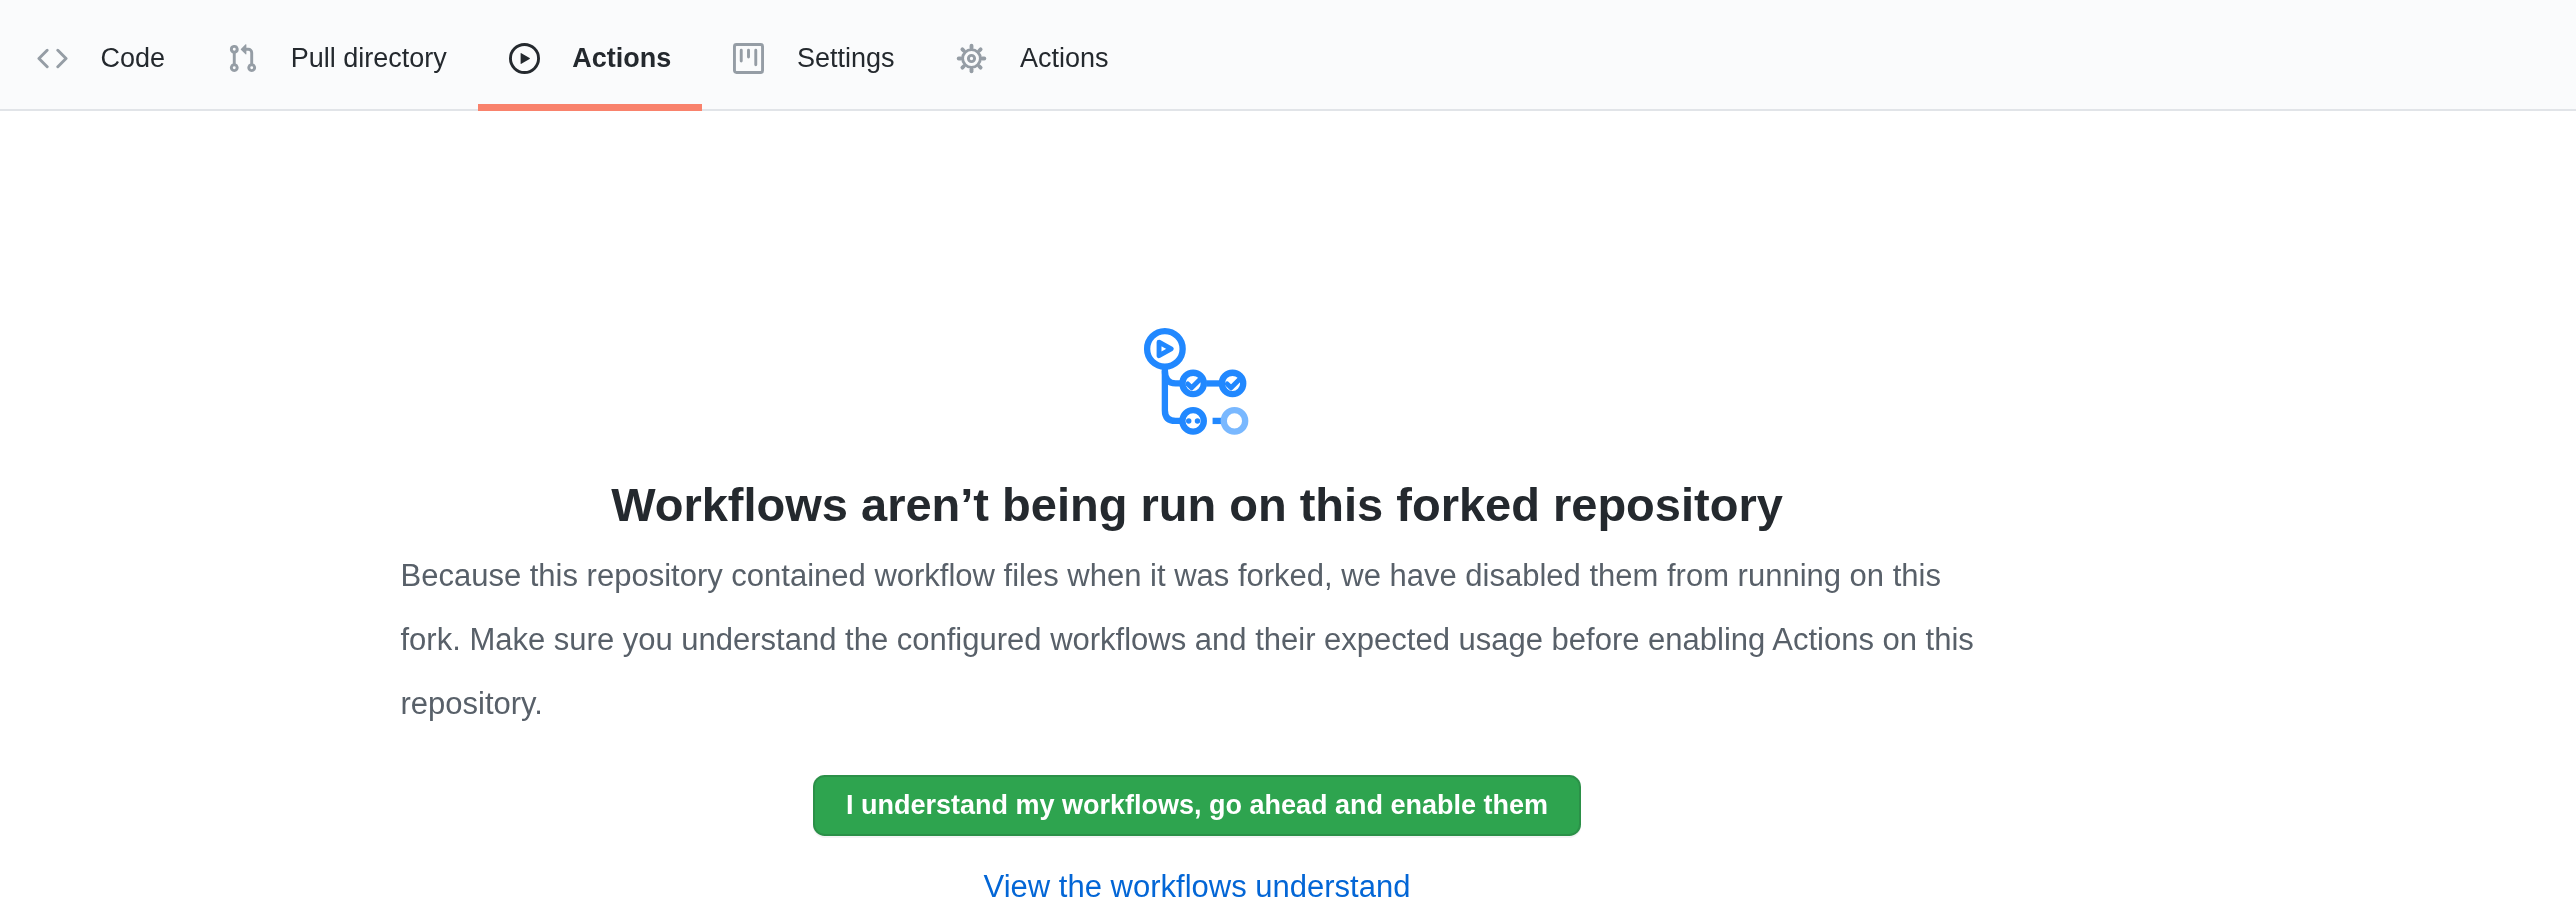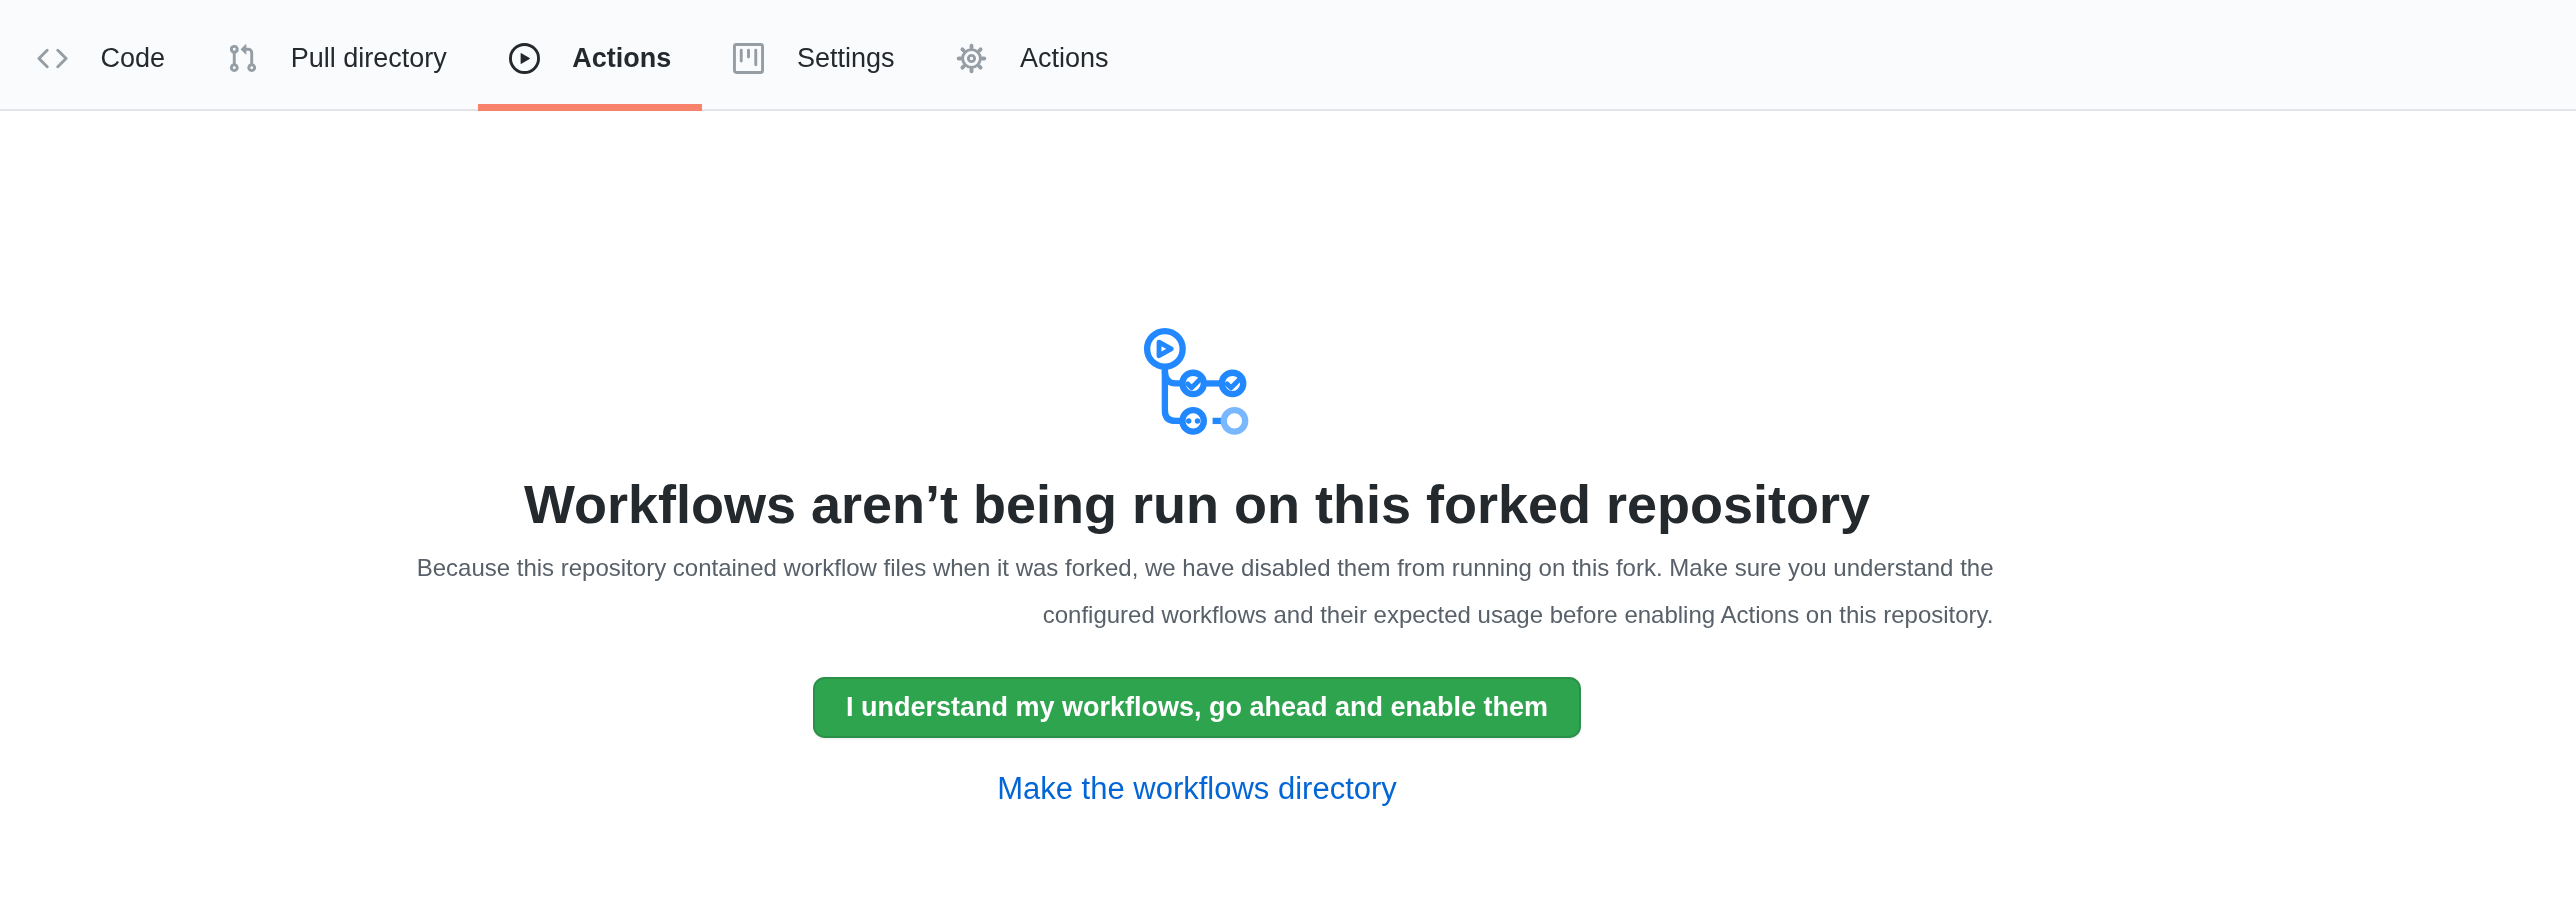--- a/index.html
+++ b/index.html
@@ -24,23 +24,23 @@
   .tab.active .ticon { color:#24292e; }
   .tab.active::after {
     content:""; position:absolute; left:0; right:0; bottom:-2px;
     height:6.8px; background:#f9826c;
   }
 
   
   .main { width:2576px; }
   .main-inner { width:2394px; display:flex; flex-direction:column; align-items:center; }
   .bs-icon { margin-top:215px; width:110px; height:110px; }
-  .bs-title { margin-top:39px; font-size:54px; line-height:59px; font-weight:700; color:#24292e; text-align:center; }
+  .bs-title { margin-top:39px; font-size:47px; line-height:59px; font-weight:700; color:#24292e; text-align:center; }
   .bs-desc { margin-top:9.8px; width:1593px; max-width:1593px;
-             font-size:24px; line-height:47px; color:#586069; text-align:right; }
+             font-size:31px; line-height:64px; color:#586069; text-align:left; }
   .bs-button {
     margin-top:39px; height:61px; padding:8px 31px;
     font-family:inherit; font-size:27px; font-weight:700; color:#ffffff;
     background:#2ea44f; border:2px solid rgba(27,31,35,0.15); border-radius:11.7px;
     box-shadow:0 2px 0 rgba(27,31,35,0.05); cursor:pointer;
   }
   .bs-link { margin-top:31px; font-size:31px; line-height:39px;
              color:#0366d6; text-decoration:none; cursor:pointer; }
 </style>
 </head>
@@ -135,17 +135,17 @@
         </g>
       </svg>
     </div>
 
     <h3 class="bs-title">Workflows aren’t being run on this forked repository</h3>
 
     <p class="bs-desc">Because this repository contained workflow files when it was forked, we have disabled them from running on this fork. Make sure you understand the configured workflows and their expected usage before enabling Actions on this repository.</p>
 
     <button class="bs-button">I understand my workflows, go ahead and enable them</button>
 
-    <a class="bs-link">Make the workflows directory</a>
+    <a class="bs-link">View the workflows understand</a>
 
   </div>
 </main>
 
 
 </body></html>

